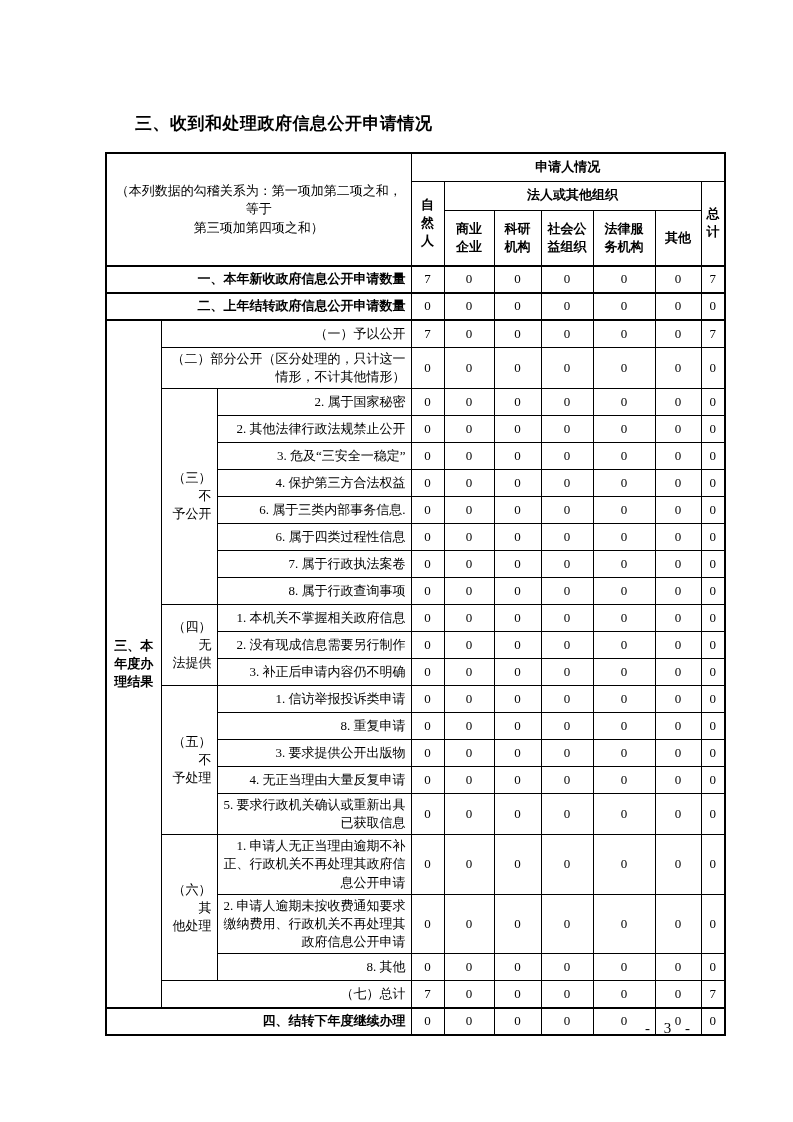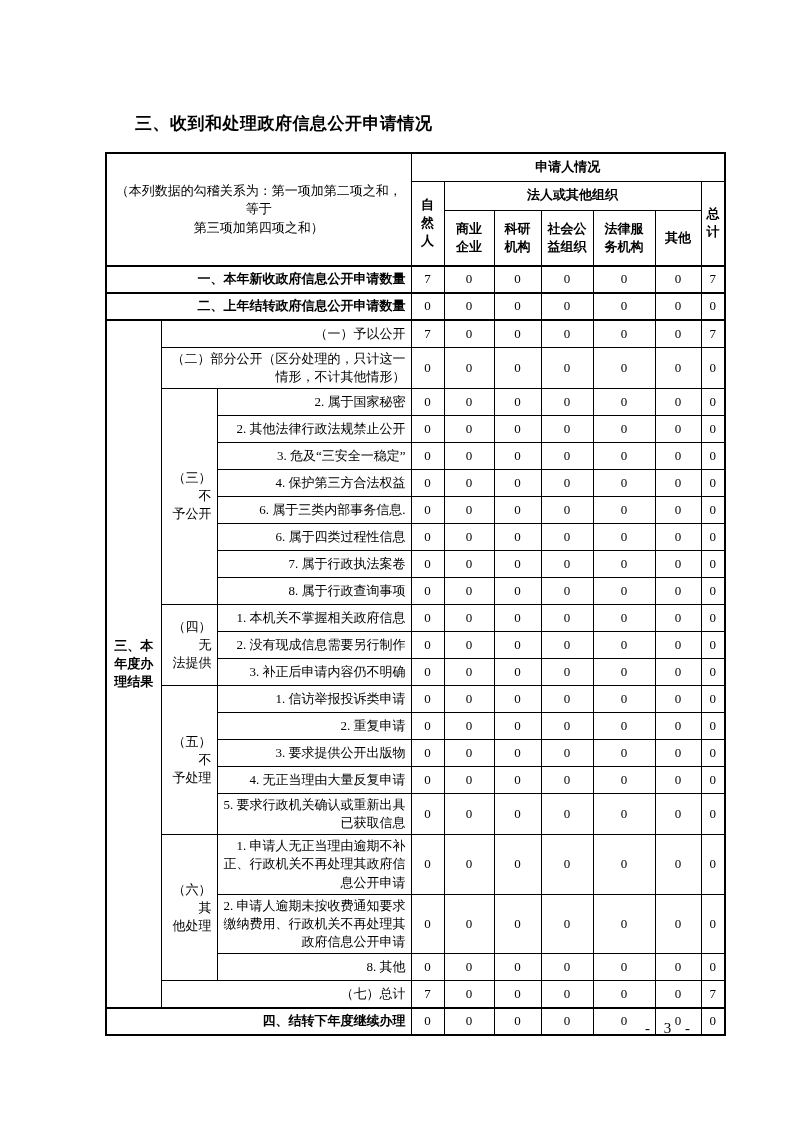--- a/index.html
+++ b/index.html
@@ -273,21 +273,21 @@
         <td class="lbl">1. 信访举报投诉类申请</td>
       <td class="num">0</td>
           <td class="num">0</td>
           <td class="num">0</td>
           <td class="num">0</td>
           <td class="num">0</td>
           <td class="num">0</td>
           <td class="num">0</td>
         </tr>
       <tr>
-        <td class="lbl">2. 重复申请</td>
+        <td class="lbl">8. 重复申请</td>
       <td class="num">0</td>
           <td class="num">0</td>
           <td class="num">0</td>
           <td class="num">0</td>
           <td class="num">0</td>
           <td class="num">0</td>
           <td class="num">0</td>
         </tr>
       <tr>
         <td class="lbl">3. 要求提供公开出版物</td>

